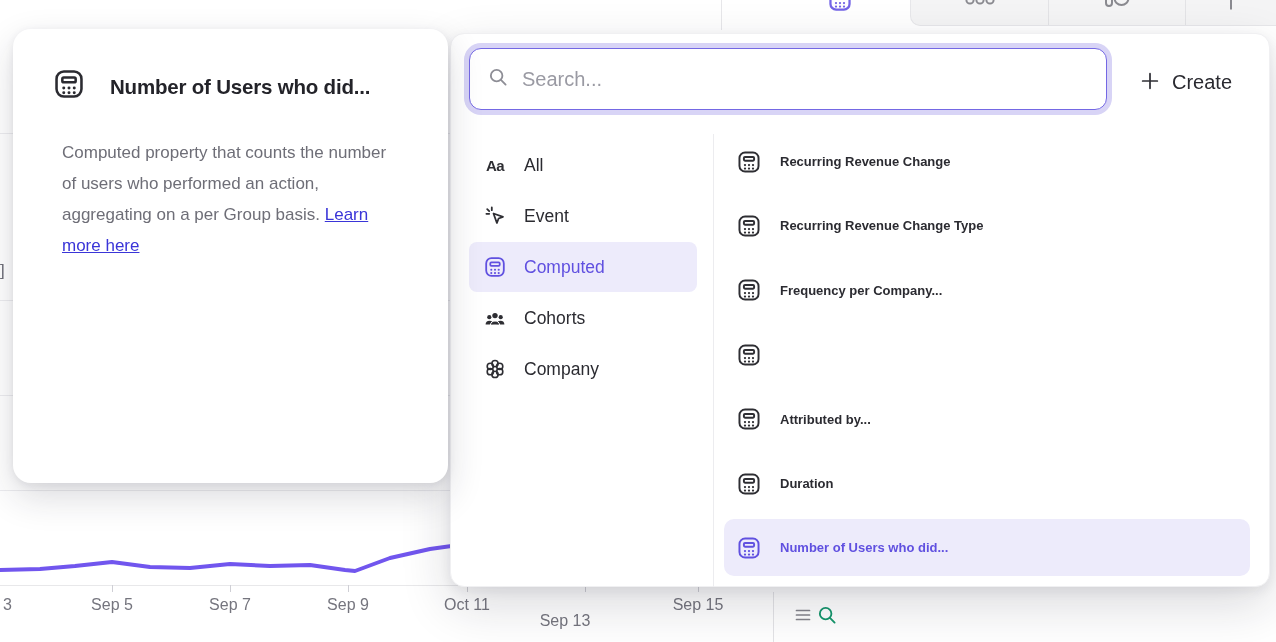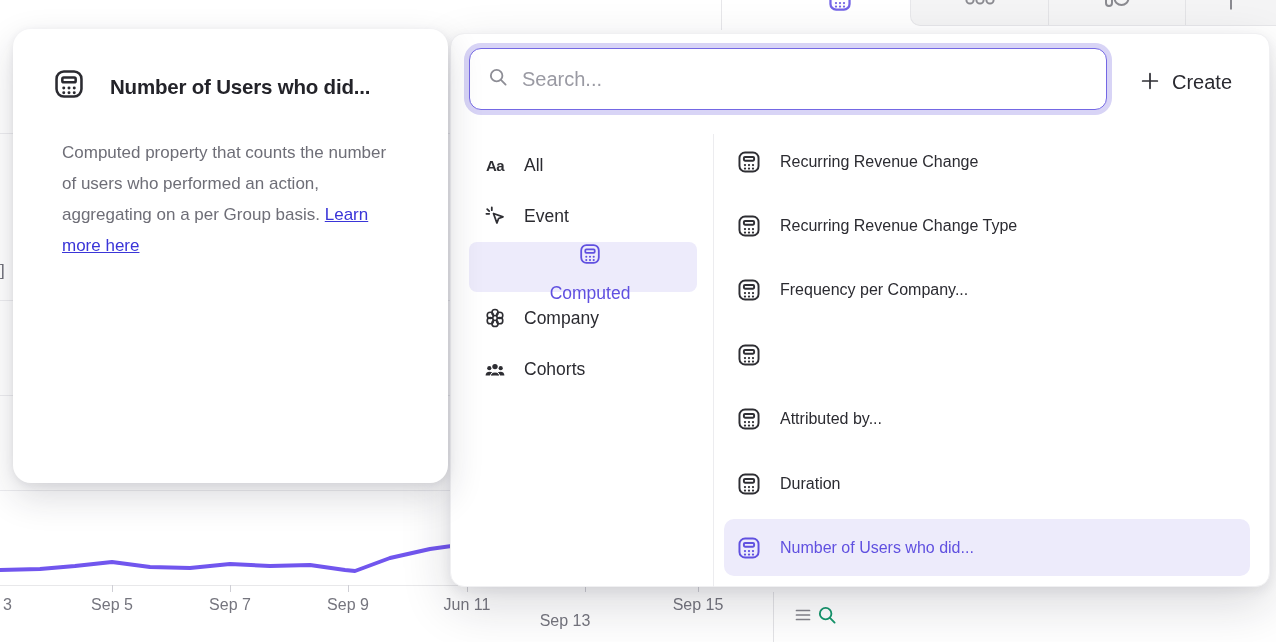--- a/index.html
+++ b/index.html
@@ -55,31 +55,31 @@
   #search-input::placeholder { color:#9a9aa3; }
   #create-btn { position:absolute; left:688px; top:30px; height:36px; display:flex; align-items:center; gap:11px;
     background:none; border:none; cursor:pointer; font-family:inherit; }
   #create-btn svg { color:#2f2f35; }
   #create-btn .lbl { font-size:20px; font-weight:500; color:#2a2a30; }
 
   #category-list { position:absolute; left:18px; top:106px; width:228px; }
   .cat-item { height:50px; display:flex; align-items:center; gap:17px; padding-left:14px; border-radius:8px;
     font-size:17.5px; font-weight:500; color:#2b2b31; margin-bottom:1px; cursor:pointer; }
   .cat-item .ic { width:24px; height:24px; display:flex; align-items:center; justify-content:center; color:#2e2e33; }
-  .cat-item.selected { background:var(--accent-soft); color:var(--accent);flex-direction:column; }
+  .cat-item.selected { background:var(--accent-soft); color:var(--accent); }
   .cat-item.selected .ic { color:var(--accent); }
   .aa { font-size:15px; font-weight:600; letter-spacing:-0.5px; }
 
   #panel-divider { position:absolute; left:262px; top:100px; width:1px; height:453px; background:#ececef; }
 
   #results { position:absolute; left:273px; top:99px; width:526px; height:454px; }
   .result-row { position:absolute; left:0; width:526px; height:57px; display:flex; align-items:center; gap:18px;
     padding-left:12px; border-radius:10px; cursor:pointer; }
   .result-row .ic { width:26px; height:26px; color:#2e2e33; flex:none; }
-  .result-row .lbl { font-size:16px; font-weight:400; color:#2b2b31; }
+  .result-row .lbl { font-size:13px; font-weight:700; color:#2b2b31; }
   .result-row.selected { background:var(--accent-soft); }
   .result-row.selected .ic { color:var(--accent); }
   .result-row.selected .lbl { color:var(--accent); }
 
   
   #bottom-divider { position:absolute; left:773px; top:592px; width:1px; height:50px; background:#e3e3e6; z-index:5; }
   #menu-icon { position:absolute; left:795px; top:608px; color:#84848c; z-index:5; }
   #prop-search-icon { position:absolute; left:816px; top:604px; color:var(--green); z-index:5; }
   #select-property-pill { position:absolute; left:845px; top:593px; width:413px; height:47px;
     background:#e4e1f8; border-radius:10px; display:flex; align-items:center; z-index:5; cursor:pointer; }
@@ -102,21 +102,21 @@
   <div id="axis-line"></div>
   <div id="axis-labels">
       <span class="tick-label clipped" style="left: -30px;">Sep 3</span>
       <div class="tick" style="left: 112px;"></div>
       <span class="tick-label" style="left: 112px;">Sep 5</span>
       <div class="tick" style="left: 230px;"></div>
       <span class="tick-label" style="left: 230px;">Sep 7</span>
       <div class="tick" style="left: 348px;"></div>
       <span class="tick-label" style="left: 348px;">Sep 9</span>
       <div class="tick" style="left: 467px;"></div>
-      <span class="tick-label" style="left: 467px;">Jun 11</span>
+      <span class="tick-label" style="left: 467px;">Oct 11</span>
       <div class="tick" style="left: 585px;"></div>
       <span class="tick-label" style="left: 565px; margin-top: 16px;">Sep 13</span>
       <div class="tick" style="left: 698px;"></div>
       <span class="tick-label" style="left: 698px;">Sep 15</span>
     </div>
 
   <div id="tabstrip">
     <div class="edge" style="left:0;"></div>
     <div class="edge" style="left:48px;"></div>
     <div id="tab-active">
@@ -225,43 +225,43 @@
               <circle cx="12" cy="18.1" r="1.05" fill="currentColor" stroke="none"></circle>
               <circle cx="15.7" cy="18.1" r="1.05" fill="currentColor" stroke="none"></circle>
             </svg>
           </span>
       <span class="lbl">Computed</span>
     </div>
 
     <div class="cat-item">
       <span class="ic">
             <svg width="24" height="24" viewBox="0 0 24 24" fill="none" stroke="currentColor" stroke-width="1.8" stroke-linecap="round" stroke-linejoin="round">
+              <circle cx="6.3" cy="11.2" r="2.1" fill="currentColor" stroke="none"></circle>
+              <circle cx="17.7" cy="11.2" r="2.1" fill="currentColor" stroke="none"></circle>
+              <circle cx="12" cy="9.6" r="2.7" fill="currentColor" stroke="none"></circle>
+              <path d="M2.6 18.6a3.9 3.9 0 0 1 7.8 0z" fill="currentColor" stroke="none"></path>
+              <path d="M13.6 18.6a3.9 3.9 0 0 1 7.8 0z" fill="currentColor" stroke="none"></path>
+              <path d="M7.3 18.8a4.8 4.8 0 0 1 9.4 0z" fill="currentColor" stroke="#fff" stroke-width="1"></path>
+            </svg>
+          </span>
+      <span class="lbl">Cohorts</span>
+    </div>
+
+    <div class="cat-item">
+      <span class="ic">
+            <svg width="24" height="24" viewBox="0 0 24 24" fill="none" stroke="currentColor" stroke-width="1.8" stroke-linecap="round" stroke-linejoin="round">
               <circle cx="12" cy="6.6" r="3.1" stroke-width="1.6"></circle>
               <circle cx="7.3" cy="9.3" r="3.1" stroke-width="1.6"></circle>
               <circle cx="16.7" cy="9.3" r="3.1" stroke-width="1.6"></circle>
               <circle cx="7.3" cy="14.7" r="3.1" stroke-width="1.6"></circle>
               <circle cx="16.7" cy="14.7" r="3.1" stroke-width="1.6"></circle>
               <circle cx="12" cy="17.4" r="3.1" stroke-width="1.6"></circle>
             </svg>
           </span>
       <span class="lbl">Company</span>
-    </div>
-
-    <div class="cat-item">
-      <span class="ic">
-            <svg width="24" height="24" viewBox="0 0 24 24" fill="none" stroke="currentColor" stroke-width="1.8" stroke-linecap="round" stroke-linejoin="round">
-              <circle cx="6.3" cy="11.2" r="2.1" fill="currentColor" stroke="none"></circle>
-              <circle cx="17.7" cy="11.2" r="2.1" fill="currentColor" stroke="none"></circle>
-              <circle cx="12" cy="9.6" r="2.7" fill="currentColor" stroke="none"></circle>
-              <path d="M2.6 18.6a3.9 3.9 0 0 1 7.8 0z" fill="currentColor" stroke="none"></path>
-              <path d="M13.6 18.6a3.9 3.9 0 0 1 7.8 0z" fill="currentColor" stroke="none"></path>
-              <path d="M7.3 18.8a4.8 4.8 0 0 1 9.4 0z" fill="currentColor" stroke="#fff" stroke-width="1"></path>
-            </svg>
-          </span>
-      <span class="lbl">Cohorts</span>
     </div>
   </div>
     <div id="panel-divider"></div>
     <div id="results">
     <div class="result-row" style="top: 0px;">
       <span class="ic"><svg width="26" height="26" viewBox="0 0 24 24" fill="none" stroke="currentColor" stroke-width="1.8" stroke-linecap="round" stroke-linejoin="round">
               <rect x="3.2" y="3.2" width="17.6" height="17.6" rx="5.2"></rect>
               <rect x="7.3" y="7.4" width="9.4" height="3.4" rx="1"></rect>
               <circle cx="8.3" cy="14.8" r="1.05" fill="currentColor" stroke="none"></circle>
               <circle cx="12" cy="14.8" r="1.05" fill="currentColor" stroke="none"></circle>

